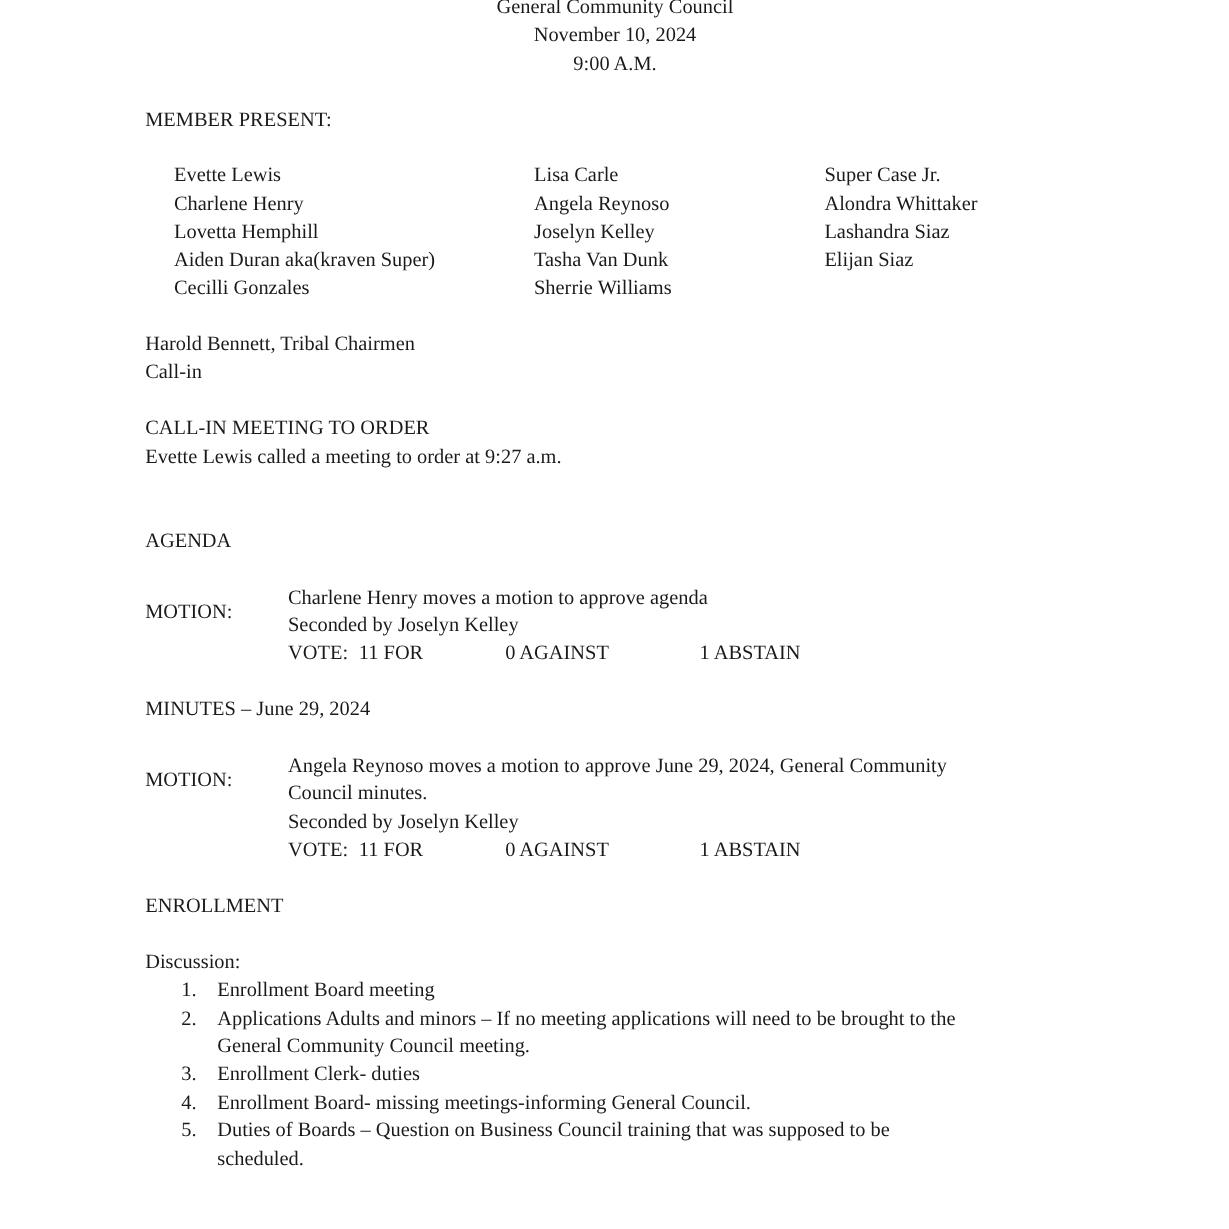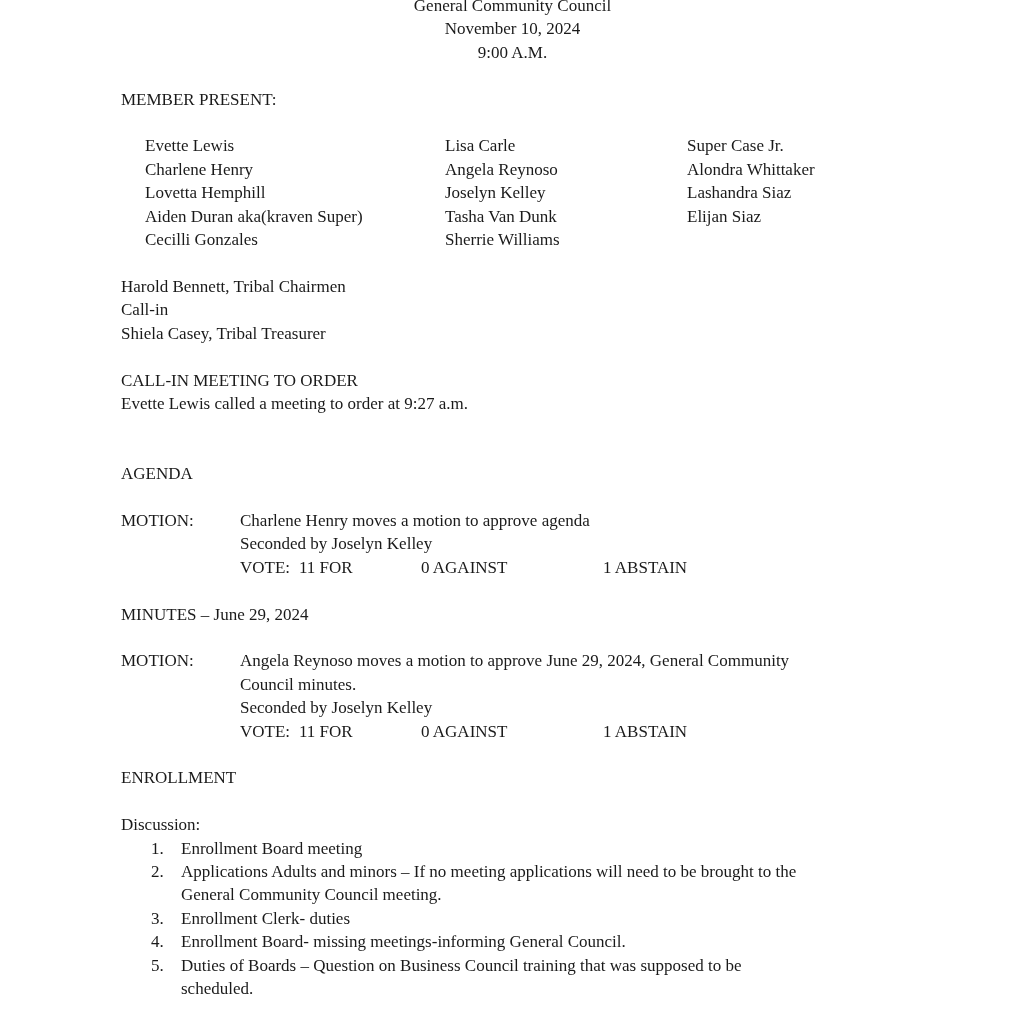--- a/index.html
+++ b/index.html
@@ -25,29 +25,29 @@
   .center { text-align: center; }
 
   
   .mrow { display: flex; height: 23.42px; margin-left: 24px; }
   .mrow .c1 { width: 300px; white-space: nowrap; }
   .mrow .c2 { width: 242px; white-space: nowrap; }
   .mrow .c3 { flex: 1; white-space: nowrap; }
 
   
   .hang { position: relative; padding-left: 119px; }
-  .hang .mlabel { position: absolute; left: 0; top: 0; white-space: nowrap; }
+  .hang .mlabel { position: absolute; left: 0; top: 12px; white-space: nowrap; }
 
   
   .vote { position: relative; height: 23.42px; }
   .vote span { position: absolute; top: 0; white-space: nowrap; }
   .vote .v-label   { left: 119px; }
   .vote .v-for     { left: 178px; }
   .vote .v-against { left: 300px; }
-  .vote .v-abstain { left: 482px; }
+  .vote .v-abstain { left: 462px; }
 
   
   .li { position: relative; padding-left: 60px; }
   .li .num { position: absolute; left: 30px; top: 0; white-space: nowrap; }
 </style>
 </head>
 <body>
 
 <div class="page">
 
@@ -83,21 +83,20 @@
   <div class="mrow">
     <div class="c1">Cecilli Gonzales</div>
     <div class="c2">Sherrie Williams</div>
     <div class="c3"></div>
   </div>
 
   <div class="blank"></div>
 
   <div class="ln">Harold Bennett, Tribal Chairmen</div>
   <div class="ln">Call-in</div>
-  <div class="ln">Shiela Casey, Tribal Treasurer</div>
 
   <div class="blank"></div>
 
   <div class="ln">CALL-IN MEETING TO ORDER</div>
   <div class="ln">Evette Lewis called a meeting to order at 9:27 a.m.</div>
 
   <div class="blank"></div>
 
 
   <div class="blank"></div>

